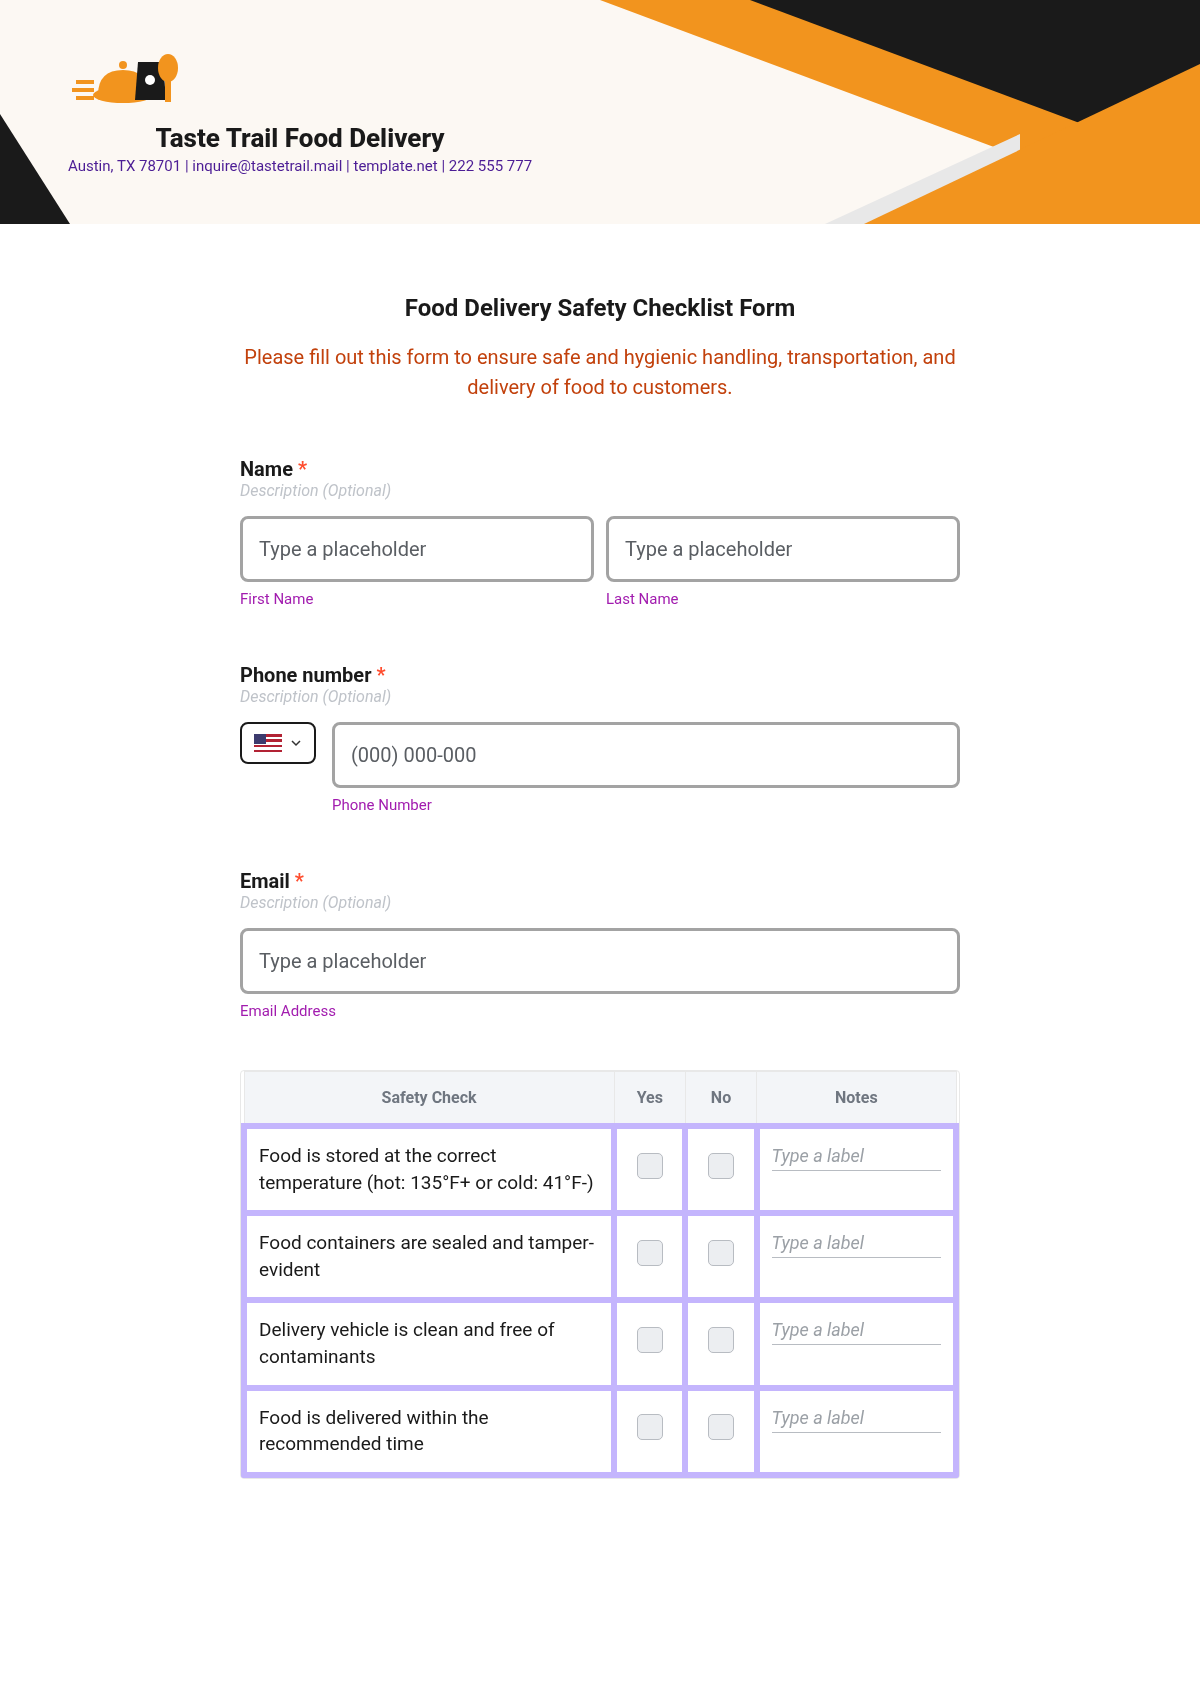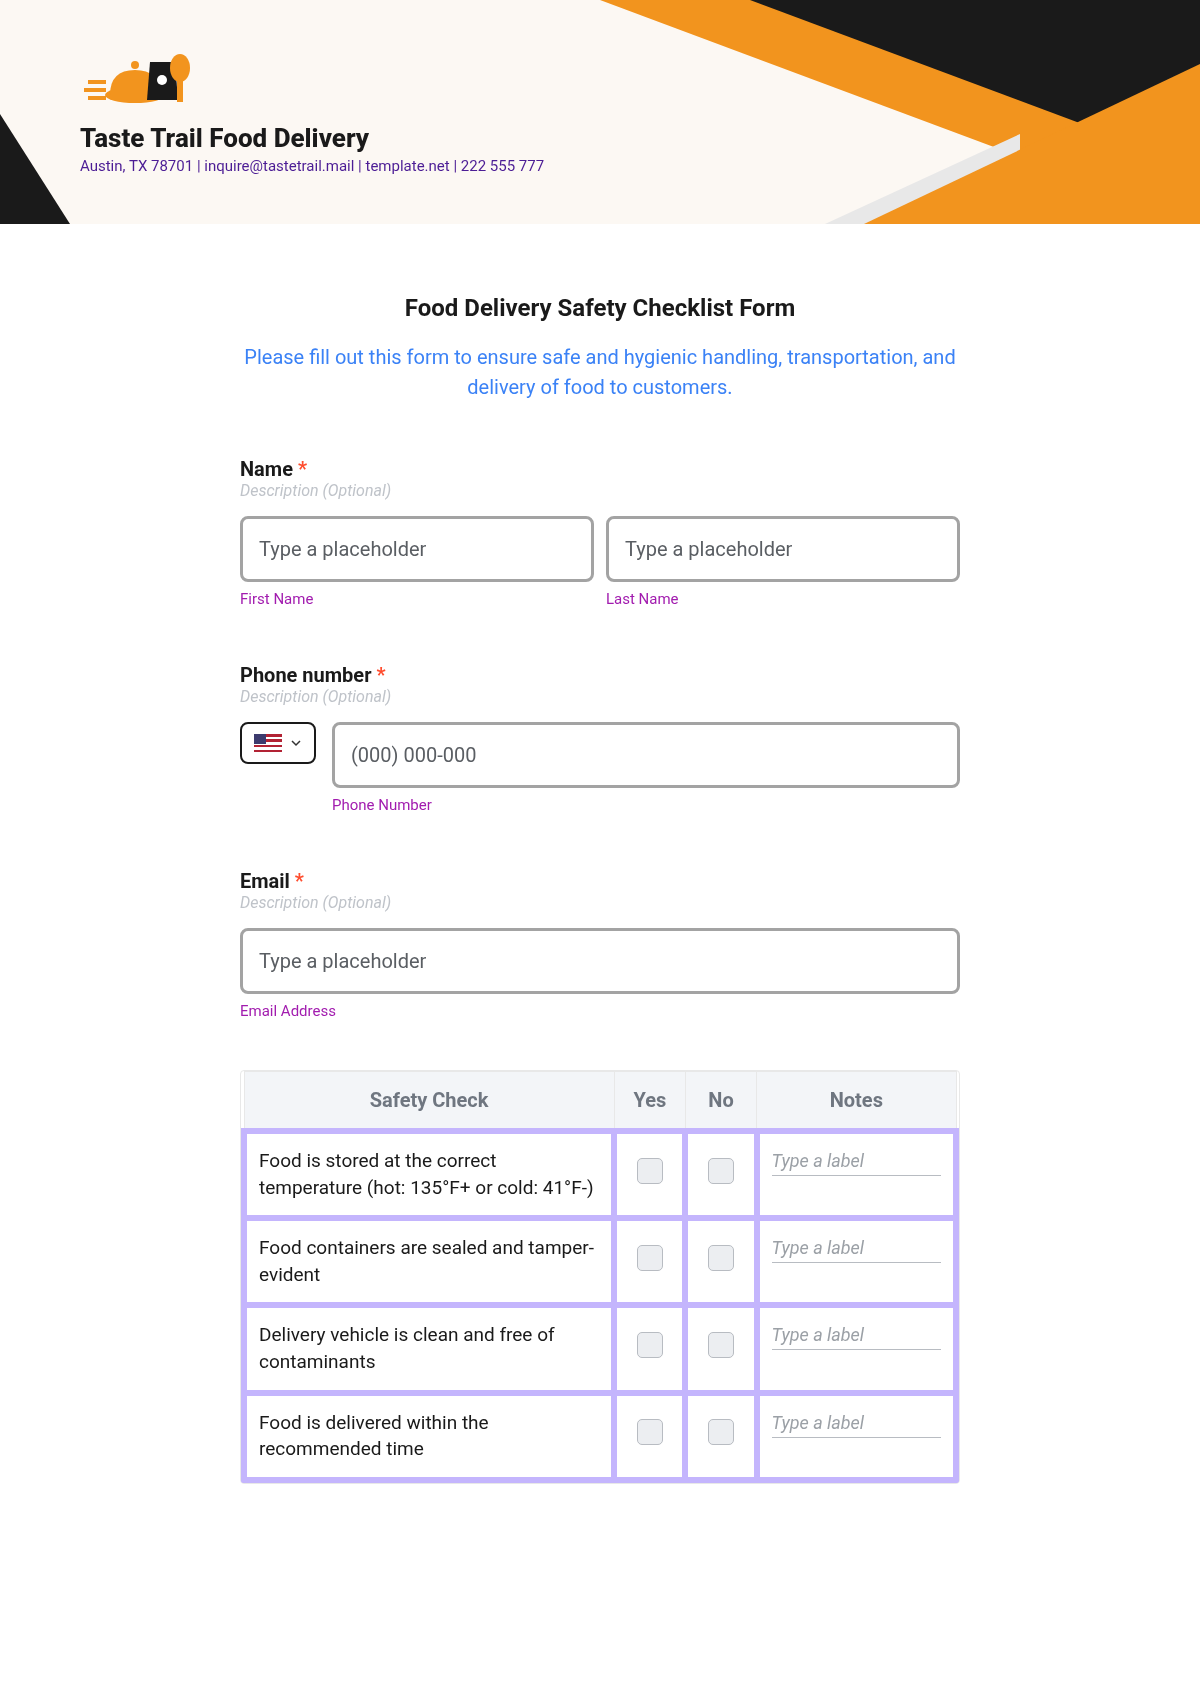--- a/index.html
+++ b/index.html
@@ -4,45 +4,45 @@
 <style>
 * { box-sizing: border-box; margin: 0; padding: 0; }
 body { font-family: -apple-system, BlinkMacSystemFont, "Segoe UI", Roboto, Arial, sans-serif; background: #fff; width: 1200px; overflow: hidden; }
 .header-area { position: relative; height: 224px; background: #fcf8f3; overflow: hidden; }
 .tri-black-left { position: absolute; left: 0; bottom: 0; width: 0; height: 0; border-left: 70px solid #1a1a1a; border-top: 110px solid transparent; }
 .tri-top-1 { position: absolute; top: 0; right: 0; width: 0; height: 0; border-right: 600px solid #f2941e; border-bottom: 224px solid transparent; }
 .tri-top-2 { position: absolute; top: 0; right: 0; width: 0; height: 0; border-right: 450px solid #1a1a1a; border-bottom: 168px solid transparent; }
 .tri-bot-orange { position: absolute; bottom: -40px; right: 0; width: 0; height: 0; border-right: 420px solid #f2941e; border-top: 200px solid transparent; }
 .tri-bot-light { position: absolute; bottom: -50px; right: 60px; width: 0; height: 0; border-right: 280px solid #f7c88a; border-top: 160px solid transparent; opacity: 0.7; }
 .tri-bot-grey { position: absolute; bottom: -30px; right: 180px; width: 0; height: 0; border-right: 260px solid #e8e8e8; border-top: 120px solid transparent; }
-.brand { position: absolute; left: 80px; top: 50px; z-index: 10; }
+.brand { position: absolute; left: 68px; top: 50px; z-index: 10; text-align: center; }
 .logo { width: 120px; height: 65px; position: relative; }
 .brand-name { font-size: 26px; font-weight: 800; color: #1a1a1a; margin-top: 8px; }
 .brand-sub { font-size: 15px; color: #4c1d95; margin-top: 4px; }
 .form-container { max-width: 920px; margin: 70px auto 0; padding: 0 100px; }
 .form-title { font-size: 24px; font-weight: 700; color: #1a1a1a; text-align: center; }
-.form-intro { font-size: 20px; color: #3b82f6; text-align: center; margin-top: 20px; line-height: 1.5; }
+.form-intro { font-size: 20px; color: #c2410c; text-align: center; margin-top: 20px; line-height: 1.5; }
 .field-group { margin-top: 55px; }
 .field-label { font-size: 20px; font-weight: 700; color: #1a1a1a; }
 .required { color: #ff4d2e; }
 .field-desc { font-size: 16px; color: #bfc3c9; font-style: italic; margin-top: 0; }
 .row-2 { display: flex; gap: 12px; margin-top: 16px; }
 .col { flex: 1; }
 .text-input { width: 100%; border: 3px solid #a3a3a3; border-radius: 8px; padding: 18px 16px; font-size: 20px; color: #333; font-family: inherit; }
 .text-input::placeholder { color: #5a5e63; }
 .sub-label { font-size: 15px; color: #a21caf; margin-top: 8px; }
 .phone-row { display: flex; gap: 16px; margin-top: 16px; align-items: flex-start; }
 .flag-select { border: 2px solid #1a1a1a; border-radius: 8px; padding: 10px 12px; display: flex; align-items: center; gap: 8px; cursor: pointer; background: #fff; }
 .flag { width: 28px; height: 18px; background: linear-gradient(to bottom, #b22234 0%, #b22234 15%, #fff 15%, #fff 30%, #b22234 30%, #b22234 45%, #fff 45%, #fff 60%, #b22234 60%, #b22234 75%, #fff 75%, #fff 90%, #b22234 90%); position: relative; }
 .flag::before { content: ''; position: absolute; left: 0; top: 0; width: 12px; height: 10px; background: #3c3b6e; }
 .chevron { width: 12px; height: 12px; }
 .phone-col { flex: 1; }
 .table-wrap { margin-top: 50px; border: 1px solid #e8e8e8; border-radius: 4px; overflow: hidden; }
 table { width: 100%; border-collapse: collapse; }
-th { background: #f3f5f8; color: #6f7680; font-weight: 700; font-size: 20px; padding: 16px 12px; text-align: center; border: 1px solid #e8e8e8; }
+th { background: #f3f5f8; color: #6f7680; font-weight: 700; font-size: 16px; padding: 16px 12px; text-align: center; border: 1px solid #e8e8e8; }
 th:first-child { width: 52%; }
 th:nth-child(2), th:nth-child(3) { width: 10%; }
 td { padding: 14px 12px; border: 6px solid #c4b5fd; font-size: 19px; color: #1a1a1a; vertical-align: top; line-height: 1.4; }
 .check-cell { text-align: center; vertical-align: middle; }
 .checkbox { display: inline-block; width: 26px; height: 26px; border: 1px solid #b8bcc2; border-radius: 5px; background: #eceef1; cursor: pointer; }
 .note-input { width: 100%; border: none; border-bottom: 1px solid #b8bcc2; font-size: 18px; font-style: italic; color: #888; padding: 2px 0 4px; outline: none; font-family: inherit; background: transparent; }
 .note-input::placeholder { color: #9ba0a6; font-style: italic; }
 </style>
 </head>
 <body>

